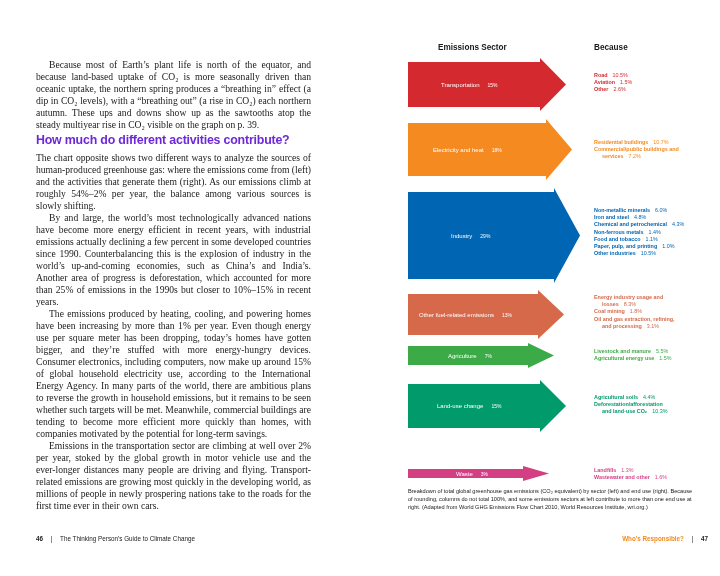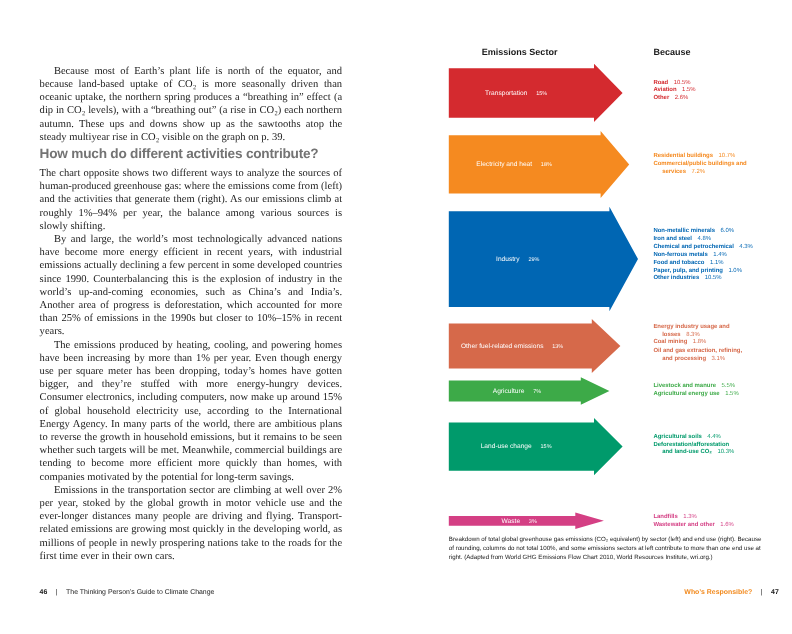--- a/index.html
+++ b/index.html
@@ -8,21 +8,21 @@
     position: absolute; left: 36px; top: 0; width: 275px;
     font-family: "Liberation Serif", "DejaVu Serif", serif;
     font-size: 9.6px; line-height: 12px; color: #1a1a1a; text-align: justify;
   }
   .para { margin: 0; text-indent: 13px; }
   .para.noindent { text-indent: 0; }
   .p1 { position: absolute; top: 41px; width: 275px; margin-top: 18px; }
   .heading {
     position: absolute; top: 134px; left: 0; width: 300px;
     font-family: "Liberation Sans", "DejaVu Sans", sans-serif; font-weight: bold;
-    color: #737373; font-size: 12.4px; letter-spacing: -0.2px;
+    color: #6d28d9; font-size: 12.4px; letter-spacing: -0.2px;
   }
   .body-block { position: absolute; top: 152px; width: 275px; }
   .footer-left {
     position: absolute; left: 36px; top: 535px;
     font-family: "Liberation Sans", "DejaVu Sans", sans-serif; font-size: 6.3px; color: #1a1a1a;
   }
   .footer-left .num { font-weight: bold; margin-right: 6px; }
   .footer-left .bar { margin-right: 6px; }
 
   .chart { position: absolute; left: 0; top: 0; width: 720px; height: 480px; }
@@ -56,21 +56,21 @@
   .footer-right .bar { margin: 0 6px; color: #1a1a1a; }
   .footer-right .num { font-weight: bold; color: #1a1a1a; }
 </style>
 </head>
 <body>
 
 <div class="page-left">
   <p class="para p1">Because most of Earth’s plant life is north of the equator, and because land-based uptake of CO₂ is more seasonally driven than oceanic uptake, the northern spring produces a “breathing in” effect (a dip in CO₂ levels), with a “breathing out” (a rise in CO₂) each northern autumn. These ups and downs show up as the sawtooths atop the steady multiyear rise in CO₂ visible on the graph on p. 39.</p>
   <div class="heading">How much do different activities contribute?</div>
   <div class="body-block">
-    <p class="para noindent">The chart opposite shows two different ways to analyze the sources of human-produced greenhouse gas: where the emissions come from (left) and the activities that generate them (right). As our emissions climb at roughly 1%–94% per year, the balance among various sources is slowly shifting.</p>
+    <p class="para noindent">The chart opposite shows two different ways to analyze the sources of human-produced greenhouse gas: where the emissions come from (left) and the activities that generate them (right). As our emissions climb at roughly 54%–2% per year, the balance among various sources is slowly shifting.</p>
     <p class="para">By and large, the world’s most technologically advanced nations have become more energy efficient in recent years, with industrial emissions actually declining a few percent in some developed countries since 1990. Counterbalancing this is the explosion of industry in the world’s up-and-coming economies, such as China’s and India’s. Another area of progress is deforestation, which accounted for more than 25% of emissions in the 1990s but closer to 10%–15% in recent years.</p>
     <p class="para">The emissions produced by heating, cooling, and powering homes have been increasing by more than 1% per year. Even though energy use per square meter has been dropping, today’s homes have gotten bigger, and they’re stuffed with more energy-hungry devices. Consumer electronics, including computers, now make up around 15% of global household electricity use, according to the International Energy Agency. In many parts of the world, there are ambitious plans to reverse the growth in household emissions, but it remains to be seen whether such targets will be met. Meanwhile, commercial buildings are tending to become more efficient more quickly than homes, with companies motivated by the potential for long-term savings.</p>
     <p class="para">Emissions in the transportation sector are climbing at well over 2% per year, stoked by the global growth in motor vehicle use and the ever-longer distances many people are driving and flying. Transport-related emissions are growing most quickly in the developing world, as millions of people in newly prospering nations take to the roads for the first time ever in their own cars.</p>
   </div>
 </div>
 <div class="footer-left">
   <span class="num">46</span>
   <span class="bar">|</span>
   <span>The Thinking Person’s Guide to Climate Change</span>
 </div>

